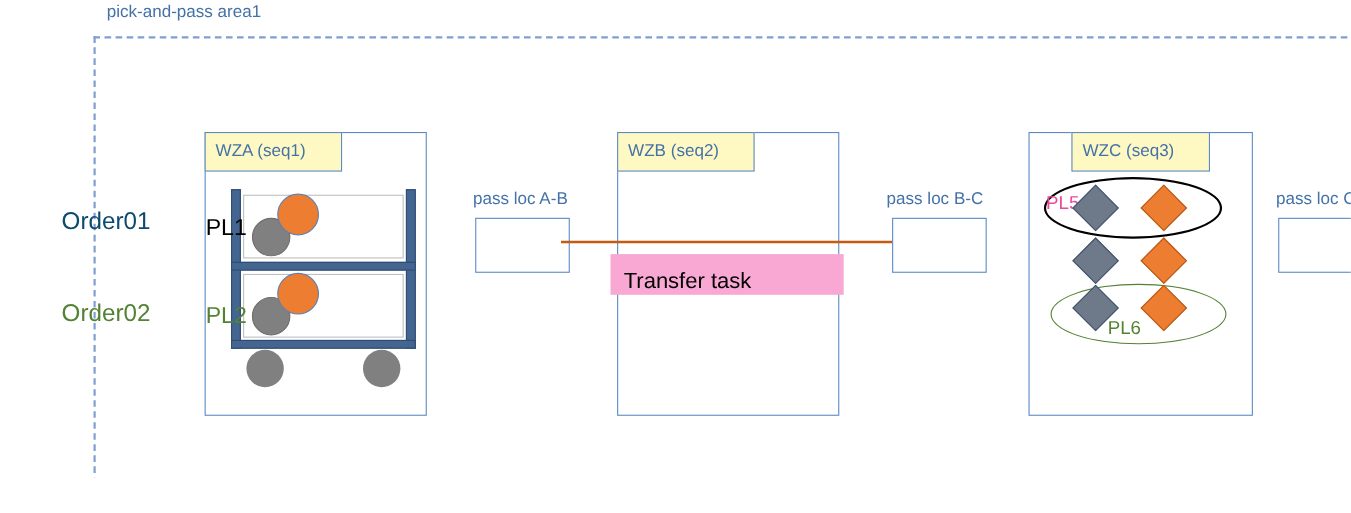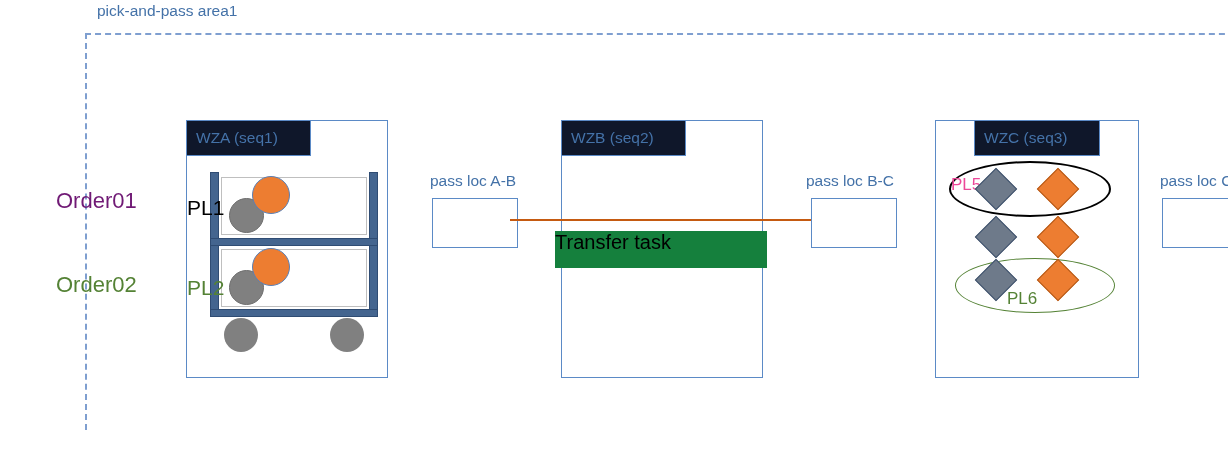--- a/index.html
+++ b/index.html
@@ -39,21 +39,21 @@
 
   
   .wz-box {
     border: 1.6px solid #5B8AC6;
     box-sizing: border-box;
     background: #ffffff;
   }
   .wz-tag {
     border: 1.4px solid #5B8AC6;
     box-sizing: border-box;
-    background: #0f172a;
+    background: #fef9c3;
     color: #4472A8;
     font-size: 15.5px;
     line-height: 1;
     display: flex;
     align-items: center;
     padding-left: 9px;
     white-space: nowrap;
   }
 
   
@@ -66,21 +66,21 @@
     border: 1.6px solid #5B8AC6;
     box-sizing: border-box;
     background: #ffffff;
   }
 
   
   .order-label {
     font-size: 22px;
     white-space: nowrap;
   }
-  #order01-label { color: #701a75; }
+  #order01-label { color: #0c4a6e; }
   #order02-label { color: #548235; }
 
   
   #cart { left: 170px; top: 172px; width: 168px; height: 175px; }
   .cart-post {
     background: #44658F;
     border: 1px solid #2F4C73;
     box-sizing: border-box;
   }
   .cart-rail {
@@ -137,23 +137,24 @@
   }
   #pl5-label { color: #ec4899; font-size: 17px; white-space: nowrap; }
   #pl6-label { color: #548235; font-size: 17px; white-space: nowrap; }
 
   
   #transfer-bar {
     left: 515px;
     top: 231px;
     width: 212px;
     height: 37px;
-    background: #15803d;
+    background: #f9a8d4;
     display: flex;
-    align-items: flex-start;
+    align-items: flex-end;
+    padding-left: 12px;
     box-sizing: border-box;
   }
   #transfer-bar-label {
     color: #000000;
     font-size: 20px;
     white-space: nowrap;
   }
 
   
   #transfer-arrow { left: 470px; top: 205px; width: 330px; height: 30px; }

